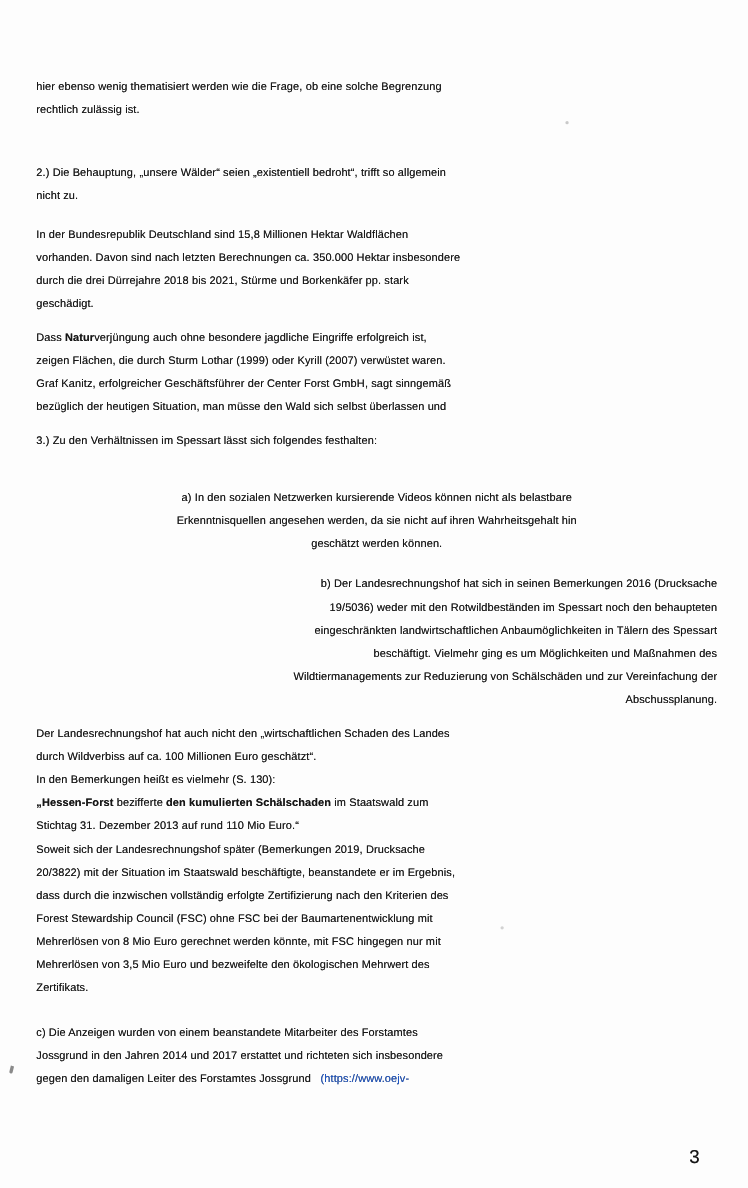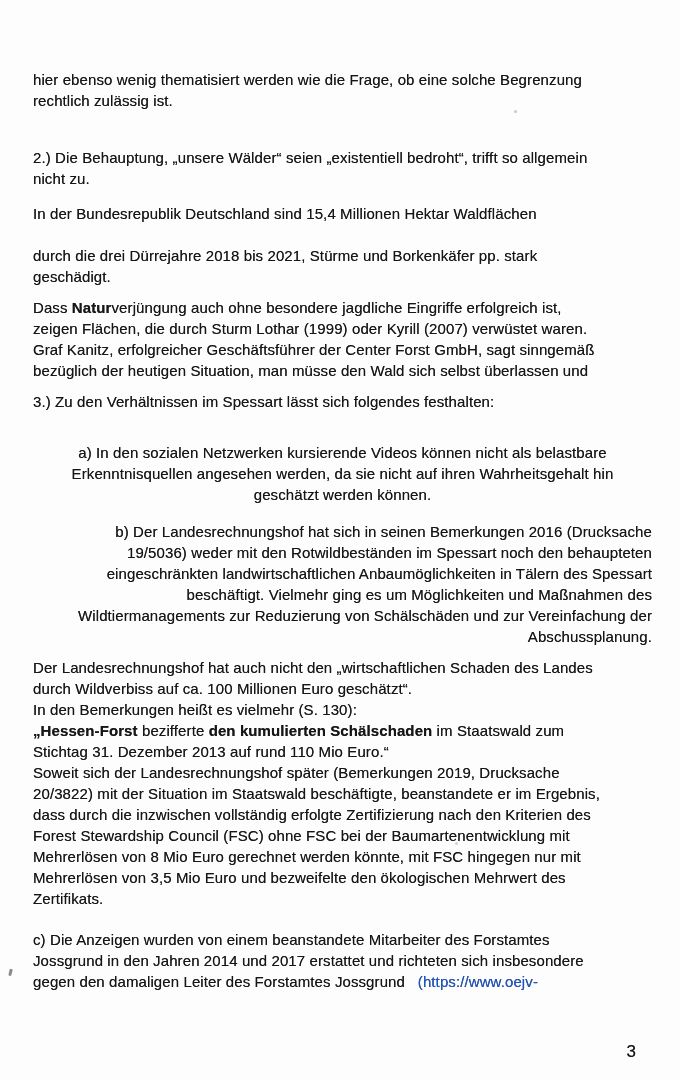--- a/index.html
+++ b/index.html
@@ -11,21 +11,21 @@
     position: relative;
     width: 680px;
     height: 1080px;
     background: #fdfdfd;
     font-family: "Liberation Sans", sans-serif;
     color: #161616;
     overflow: hidden;
   }
   .doc {
     padding: 69px 28px 0 33px;
-    font-size: 15px;
+    font-size: 10px;
     line-height: 21px;
     letter-spacing: 0.1px;
     text-shadow: 0 0 0.5px rgba(0,0,0,0.65); 
     white-space: nowrap;
   }
   .doc p { margin: 0; }
   
   .doc p:nth-child(1)  { margin-top: 0; }
   .doc p:nth-child(2)  { margin-top: 36px; }
   .doc p:nth-child(3)  { margin-top: 14px; }
@@ -82,21 +82,21 @@
     border-radius: 50%;
   }
 </style>
 </head>
 <body>
 
 <div class="page">
   <div class="doc">
       <p><span>hier ebenso wenig thematisiert werden wie die Frage, ob eine solche Begrenzung</span><br><span>rechtlich zulässig ist.</span></p>
       <p><span>2.) Die Behauptung, „unsere Wälder“ seien „existentiell bedroht“, trifft so allgemein</span><br><span>nicht zu.</span></p>
-      <p><span>In der Bundesrepublik Deutschland sind 15,4 Millionen Hektar Waldflächen</span><br><br><span>durch die drei Dürrejahre 2018 bis 2021, Stürme und Borkenkäfer pp. stark</span><br><span>geschädigt.</span></p>
+      <p><span>In der Bundesrepublik Deutschland sind 15,8 Millionen Hektar Waldflächen</span><br><span>vorhanden. Davon sind nach letzten Berechnungen ca. 350.000 Hektar insbesondere</span><br><span>durch die drei Dürrejahre 2018 bis 2021, Stürme und Borkenkäfer pp. stark</span><br><span>geschädigt.</span></p>
       <p><span>Dass </span><span class="b">Natur</span><span>verjüngung auch ohne besondere jagdliche Eingriffe erfolgreich ist,</span><br><span>zeigen Flächen, die durch Sturm Lothar (1999) oder Kyrill (2007) verwüstet waren.</span><br><span>Graf Kanitz, erfolgreicher Geschäftsführer der Center Forst GmbH, sagt sinngemäß</span><br><span>bezüglich der heutigen Situation, man müsse den Wald sich selbst überlassen und</span></p>
       <p><span>3.) Zu den Verhältnissen im Spessart lässt sich folgendes festhalten:</span></p>
       <p><span>a) In den sozialen Netzwerken kursierende Videos können nicht als belastbare</span><br><span>Erkenntnisquellen angesehen werden, da sie nicht auf ihren Wahrheitsgehalt hin</span><br><span>geschätzt werden können.</span></p>
       <p><span>b) Der Landesrechnungshof hat sich in seinen Bemerkungen 2016 (Drucksache</span><br><span>19/5036) weder mit den Rotwildbeständen im Spessart noch den behaupteten</span><br><span>eingeschränkten landwirtschaftlichen Anbaumöglichkeiten in Tälern des Spessart</span><br><span>beschäftigt. Vielmehr ging es um Möglichkeiten und Maßnahmen des</span><br><span>Wildtiermanagements zur Reduzierung von Schälschäden und zur Vereinfachung der</span><br><span>Abschussplanung.</span></p>
       <p><span>Der Landesrechnungshof hat auch nicht den „wirtschaftlichen Schaden des Landes</span><br><span>durch Wildverbiss auf ca. 100 Millionen Euro geschätzt“.</span><br><span>In den Bemerkungen heißt es vielmehr (S. 130):</span><br><span class="b">„Hessen-Forst</span><span> bezifferte </span><span class="b">den kumulierten Schälschaden</span><span> im Staatswald zum</span><br><span>Stichtag 31. Dezember 2013 auf rund 110 Mio Euro.“</span></p>
       <p><span>Soweit sich der Landesrechnungshof später (Bemerkungen 2019, Drucksache</span><br><span>20/3822) mit der Situation im Staatswald beschäftigte, beanstandete er im Ergebnis,</span><br><span>dass durch die inzwischen vollständig erfolgte Zertifizierung nach den Kriterien des</span><br><span>Forest Stewardship Council (FSC) ohne FSC bei der Baumartenentwicklung mit</span><br><span>Mehrerlösen von 8 Mio Euro gerechnet werden könnte, mit FSC hingegen nur mit</span><br><span>Mehrerlösen von 3,5 Mio Euro und bezweifelte den ökologischen Mehrwert des</span><br><span>Zertifikats.</span></p>
       <p><span>c) Die Anzeigen wurden von einem beanstandete Mitarbeiter des Forstamtes</span><br><span>Jossgrund in den Jahren 2014 und 2017 erstattet und richteten sich insbesondere</span><br><span>gegen den damaligen Leiter des Forstamtes Jossgrund&nbsp;&nbsp; </span><span class="paren">(</span><span class="link">https://www.oejv-</span></p>
     </div>
   <div class="speck-comma"></div>
   <div class="speck-dot-1"></div>

